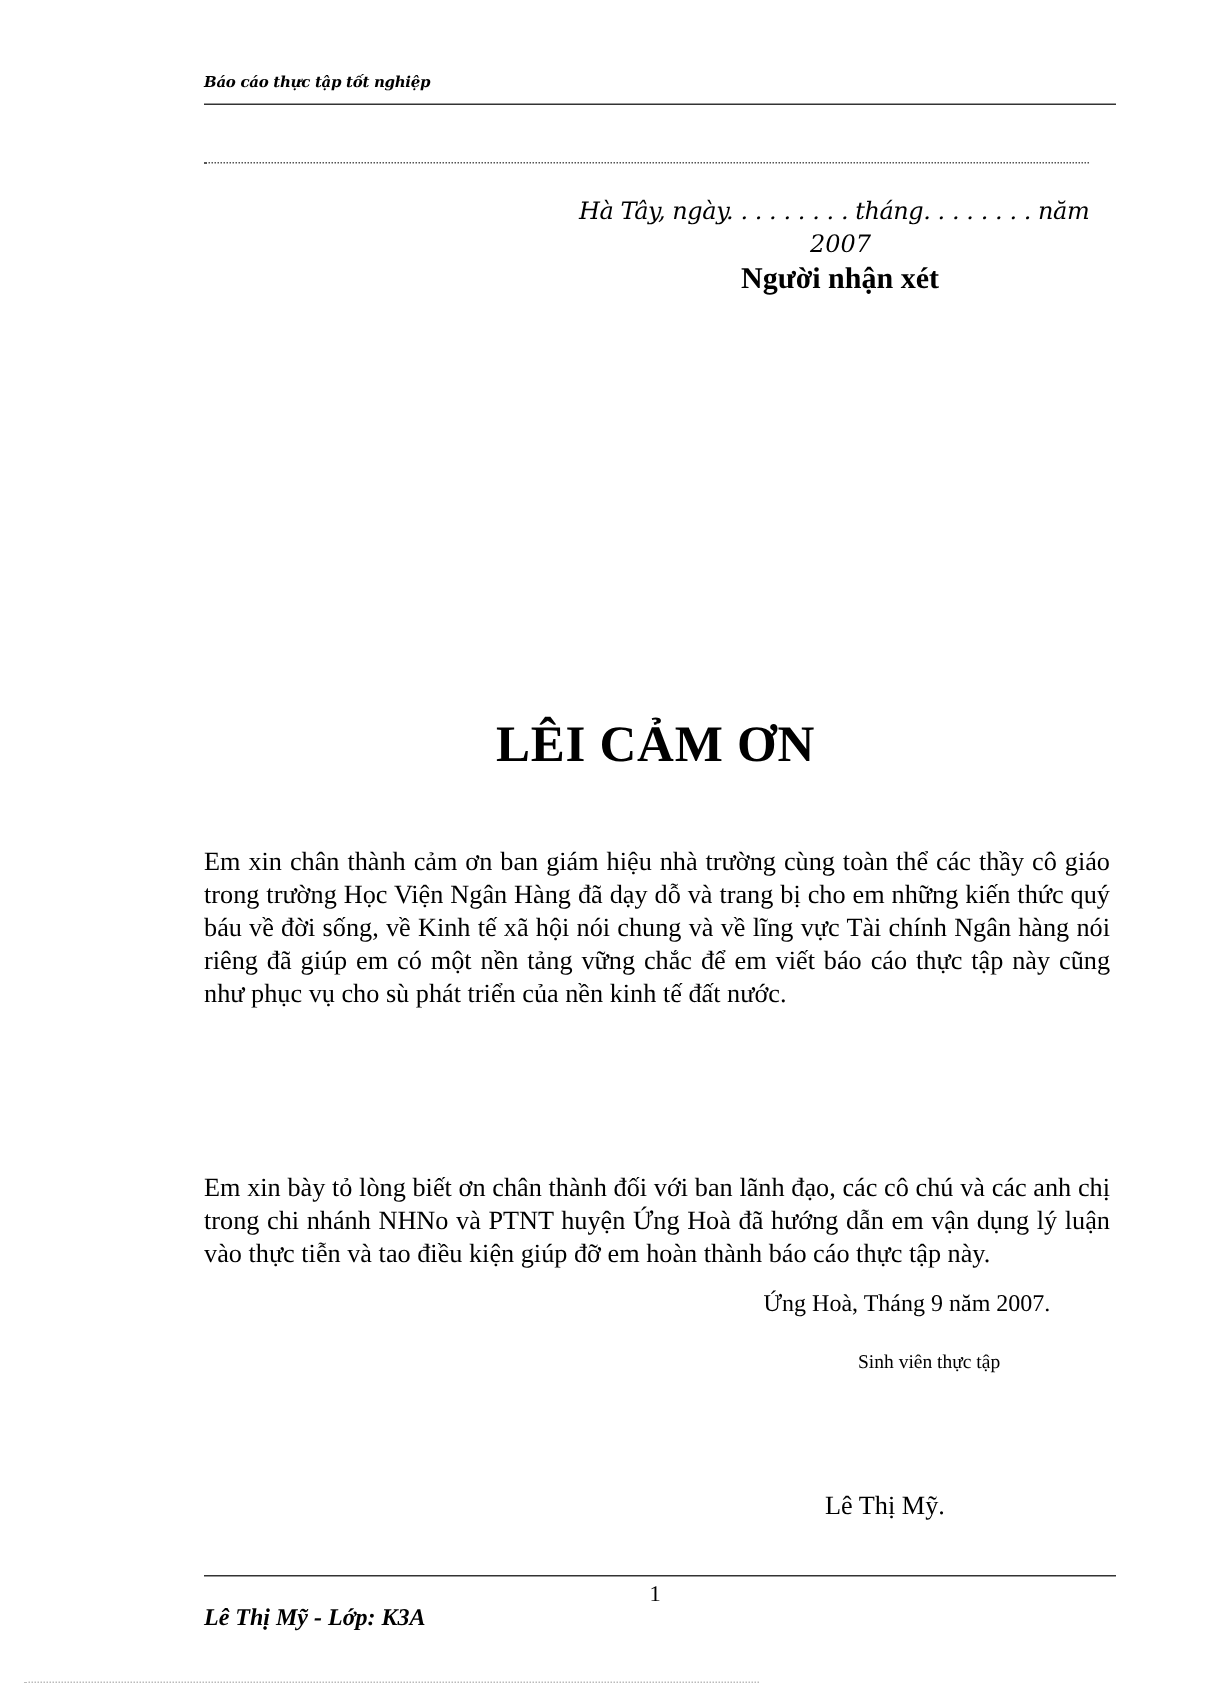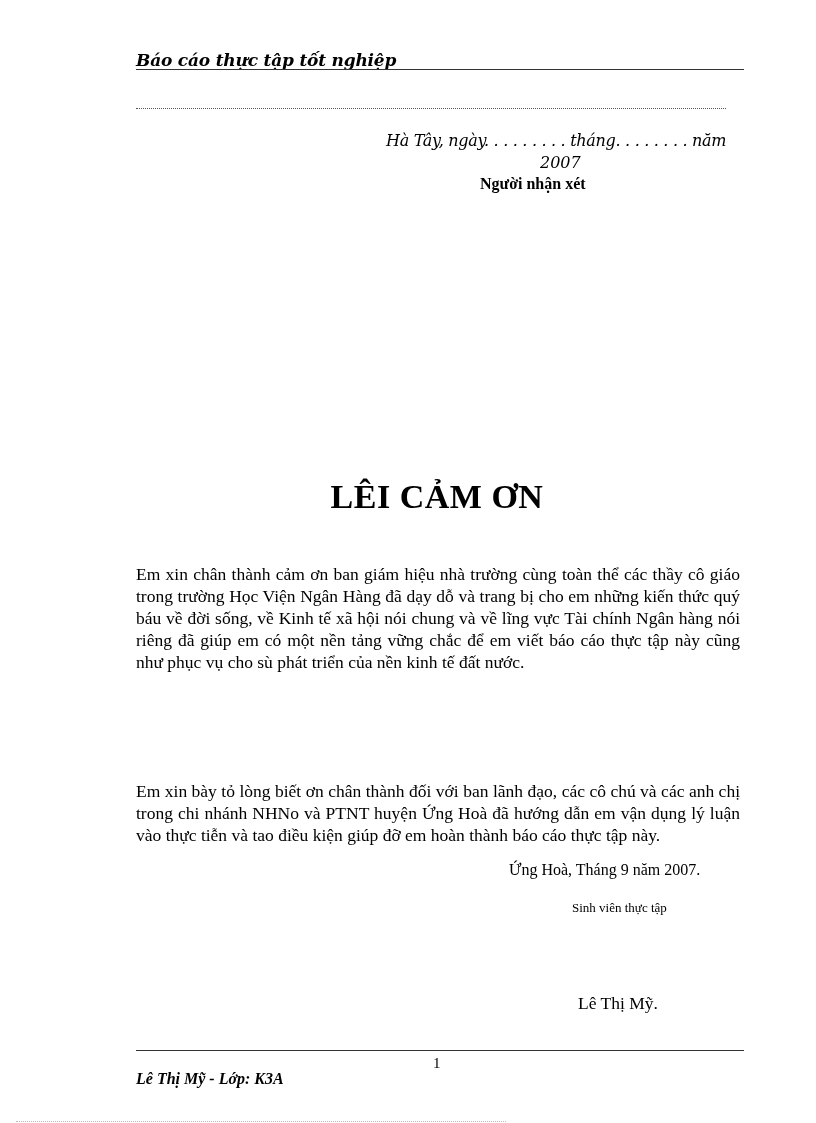--- a/index.html
+++ b/index.html
@@ -1,30 +1,30 @@
 <!DOCTYPE html>
 <html><head>
   <meta charset="utf-8">
   <style>
     html, body { margin: 0; padding: 0; background: #ffffff; }
     body { width: 816px; height: 1123px; position: relative; overflow: hidden; color: #000; font-family: "Liberation Serif", serif; }
     .abs { position: absolute; }
-    .header-title { left: 136px; top: 50px; font-size: 17px; font-style: italic; font-weight: bold; font-family: "DejaVu Serif", serif; letter-spacing: -0.2px; }
+    .header-title { left: 136px; top: 50px; font-size: 10px; font-style: italic; font-weight: bold; font-family: "DejaVu Serif", serif; letter-spacing: -0.2px; }
     .header-rule { left: 136px; top: 69px; width: 608px; height: 0; border-top: 1px solid #333; }
     .dotted-line { left: 136px; top: 108px; width: 590px; height: 0; border-top: 1px dotted #555; }
     .date-line { left: 386px; top: 131px; font-size: 16px; font-style: italic; font-family: "DejaVu Serif", serif; letter-spacing: -0.3px; text-align: center; }
     .date-year { left: 540px; top: 153px; font-size: 16px; font-style: italic; font-family: "DejaVu Serif", serif; }
-    .reviewer { left: 480px; top: 175px; font-size: 16px; font-weight: bold; text-align: right; }
+    .reviewer { left: 494px; top: 175px; font-size: 20px; font-weight: bold; text-align: right; }
     .title { left: 0; width: 874px; top: 478px; text-align: center; font-size: 34px; font-weight: bold; letter-spacing: 0.5px; }
     .para { left: 136px; width: 604px; font-size: 17.5px; line-height: 22px; text-align: justify; }
     .p1 { top: 563px; }
     .p2 { top: 732px; margin-top: 48px; }
     .place-date { left: 509px; top: 861px; font-size: 16px; }
     .student-role { left: 540px; top: 900px; font-size: 13px; margin-left: 32px; }
-    .student-name { left: 550px; top: 993px; font-size: 17.5px; margin-left: 28px; }
+    .student-name { left: 550px; top: 993px; font-size: 17.5px; }
     .footer-rule { left: 136px; top: 1050px; width: 608px; height: 0; border-top: 1px solid #333; }
     .footer-author { left: 136px; top: 1055px; font-size: 16px; font-style: italic; font-weight: bold; margin-top: 15px; }
     .page-number { left: 433px; top: 1055px; font-size: 15px; }
     .page-edge { left: 16px; top: 1121px; width: 490px; height: 0; border-top: 1px dotted #bbb; }
   </style>
 </head>
 <body>
 
 <div class="abs header-title">Báo cáo thực tập tốt nghiệp</div>
 <div class="abs header-rule"></div>

